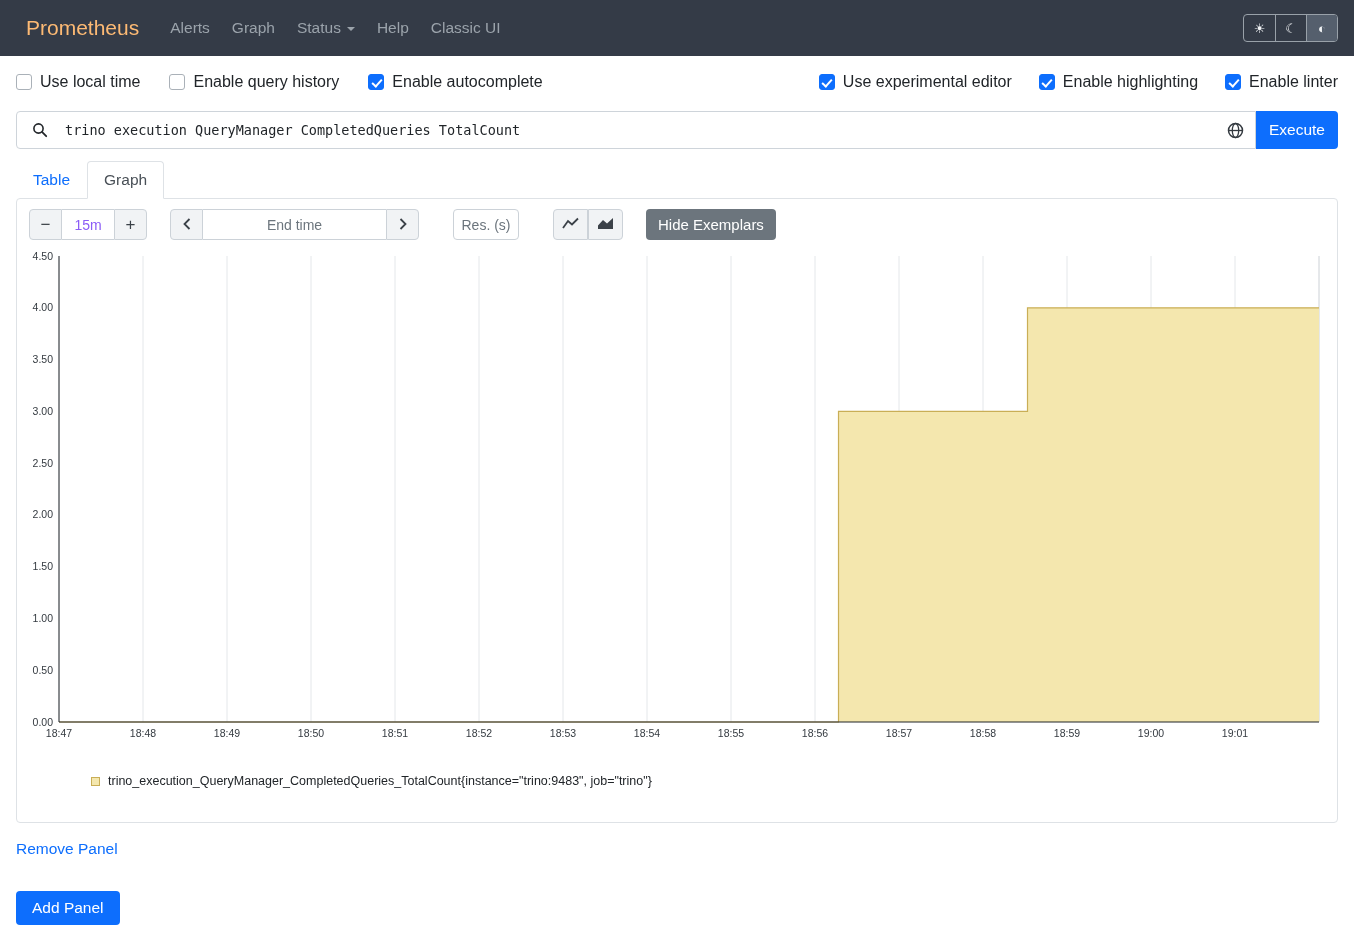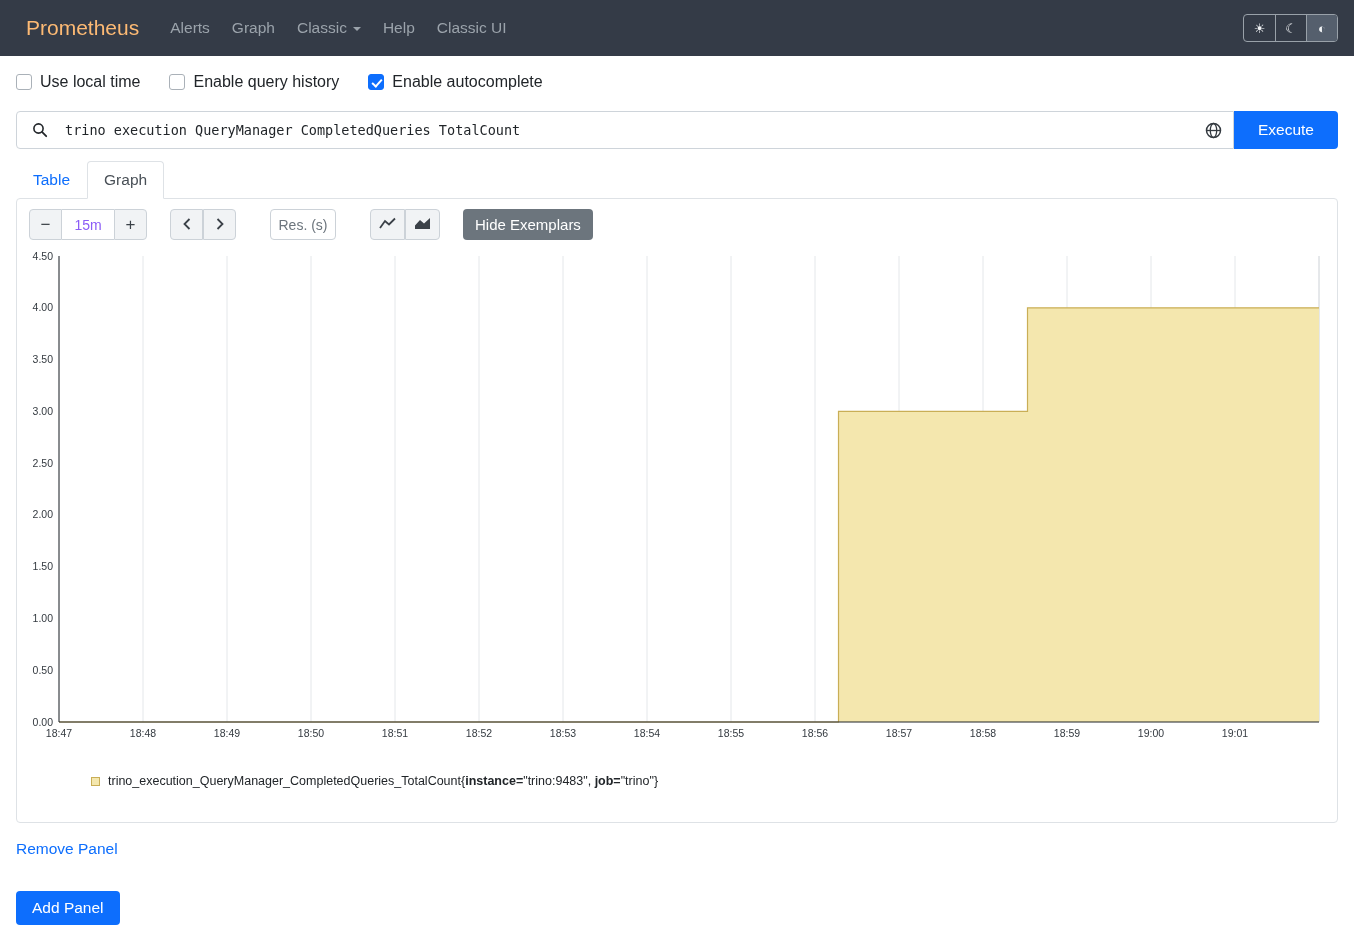--- a/index.html
+++ b/index.html
@@ -32,21 +32,21 @@
   .opt-label{margin-left:8px}
 
   
   .query-row{display:flex;margin:14px 16px 0;height:38px}
   .query-wrap{flex:1;display:flex;align-items:center;border:1px solid #ced4da;
               border-radius:4px 0 0 4px;background:#fff}
   .search-cell{width:46px;display:flex;align-items:center;justify-content:center}
   .query-input{flex:1;border:none;outline:none;background:transparent;
                font-family:"DejaVu Sans Mono","Liberation Mono",monospace;font-size:13.5px;color:#212529}
   .explorer-cell{width:40px;display:flex;align-items:center;justify-content:center;cursor:pointer}
-  .execute{width:104px;background:#0d6efd;color:#fff;border:none;border-radius:0 4px 4px 0;
+  .execute{width:82px;background:#0d6efd;color:#fff;border:none;border-radius:0 4px 4px 0;
            font-size:15.5px;font-family:inherit;cursor:pointer}
 
   
   .tabs-row{margin:12px 16px 0;display:flex;align-items:center}
   .tabs{display:flex}
   .tab{padding:9px 16px;font-size:15.5px;color:#0d6efd;cursor:pointer;border:1px solid transparent;
        border-radius:4px 4px 0 0;position:relative;z-index:2;background:transparent}
   .tab.active{color:#495057;background:#fff;border-color:#dee2e6 #dee2e6 #fff}
   .stats{margin-left:auto;align-self:flex-start;font-size:12.5px;color:#5f646a;padding-top:3px;white-space:nowrap}
   .stats span{margin-left:15px}
@@ -73,40 +73,40 @@
            font-size:15px;padding:0 12px;cursor:pointer;font-family:inherit}
 
   
   .chart{margin-top:8px}
   .chart svg{display:block}
   .tick{font-size:10.5px;fill:#343a40;font-family:"Liberation Sans",sans-serif}
 
   
   .legend{display:flex;align-items:center;margin-top:26px;padding-left:62px;font-size:12.5px;cursor:pointer}
   .swatch{width:9px;height:9px;border:1px solid #b89b3f;background:#f4e7ae;margin-right:8px;flex:none}
-  .legend b{font-weight:700}
+  .legend b{font-weight:400}
 
   
   .remove-row{margin:17px 16px 12px;text-align:left}
   .remove-link{color:#0d6efd;font-size:15.5px;text-decoration:none;cursor:pointer}
   .add-panel{margin:21px 16px;background:#0d6efd;color:#fff;border:none;border-radius:4px;
              padding:8px 16px;font-size:15.5px;cursor:pointer;font-family:inherit}
 </style>
 </head>
 <body>
 
 
 
 
 <nav class="navbar">
   <span class="brand">Prometheus</span>
   <div class="nav-links">
     <a class="nav-link">Alerts</a>
     <a class="nav-link">Graph</a>
-    <a class="nav-link"><span>Classic</span><span class="caret"></span></a>
+    <a class="nav-link"><span>Status</span><span class="caret"></span></a>
     <a class="nav-link">Help</a>
     <a class="nav-link">Classic UI</a>
   </div>
   <div class="theme-group">
     <button class="theme-btn">
         <span>☀</span>
       </button>
     <button class="theme-btn">
         <span>☾</span>
       </button>
@@ -123,20 +123,34 @@
     <span class="opt-label">Use local time</span>
   </label>
   <label class="opt">
     <span class="cb"></span>
     <span class="opt-label">Enable query history</span>
   </label>
   <label class="opt">
     <span class="cb checked"></span>
     <span class="opt-label">Enable autocomplete</span>
   </label>
+  <div class="opts-right">
+    <label class="opt">
+      <span class="cb checked"></span>
+      <span class="opt-label">Use experimental editor</span>
+    </label>
+    <label class="opt">
+      <span class="cb checked"></span>
+      <span class="opt-label">Enable highlighting</span>
+    </label>
+    <label class="opt">
+      <span class="cb checked"></span>
+      <span class="opt-label">Enable linter</span>
+    </label>
+  </div>
 </div>
 
 
 <div class="query-row">
   <div class="query-wrap">
     <span class="search-cell">
       <svg width="16" height="16" viewBox="0 0 16 16">
           <circle cx="6.5" cy="6.5" r="4.6" fill="none" stroke="#212529" stroke-width="1.6"></circle>
           <line x1="10.2" y1="10.2" x2="14.2" y2="14.2" stroke="#212529" stroke-width="1.8" stroke-linecap="round"></line>
         </svg>
@@ -174,20 +188,21 @@
           <span>+</span>
         </button>
     </div>
 
     <div class="grp endtime-grp">
       <button class="ctl-btn">
         <span><svg width="8" height="12" viewBox="0 0 8 12">
               <polyline points="6.5,1 1.5,6 6.5,11" fill="none" stroke="#3b4148" stroke-width="1.8"></polyline>
             </svg></span>
       </button>
+      <input class="ctl-input endtime-input" placeholder="End time" style="">
       <button class="ctl-btn">
         <span><svg width="8" height="12" viewBox="0 0 8 12">
               <polyline points="1.5,1 6.5,6 1.5,11" fill="none" stroke="#3b4148" stroke-width="1.8"></polyline>
             </svg></span>
       </button>
     </div>
 
     <input class="ctl-input res-input" placeholder="Res. (s)" style="">
 
     <div class="grp charttype-grp">

